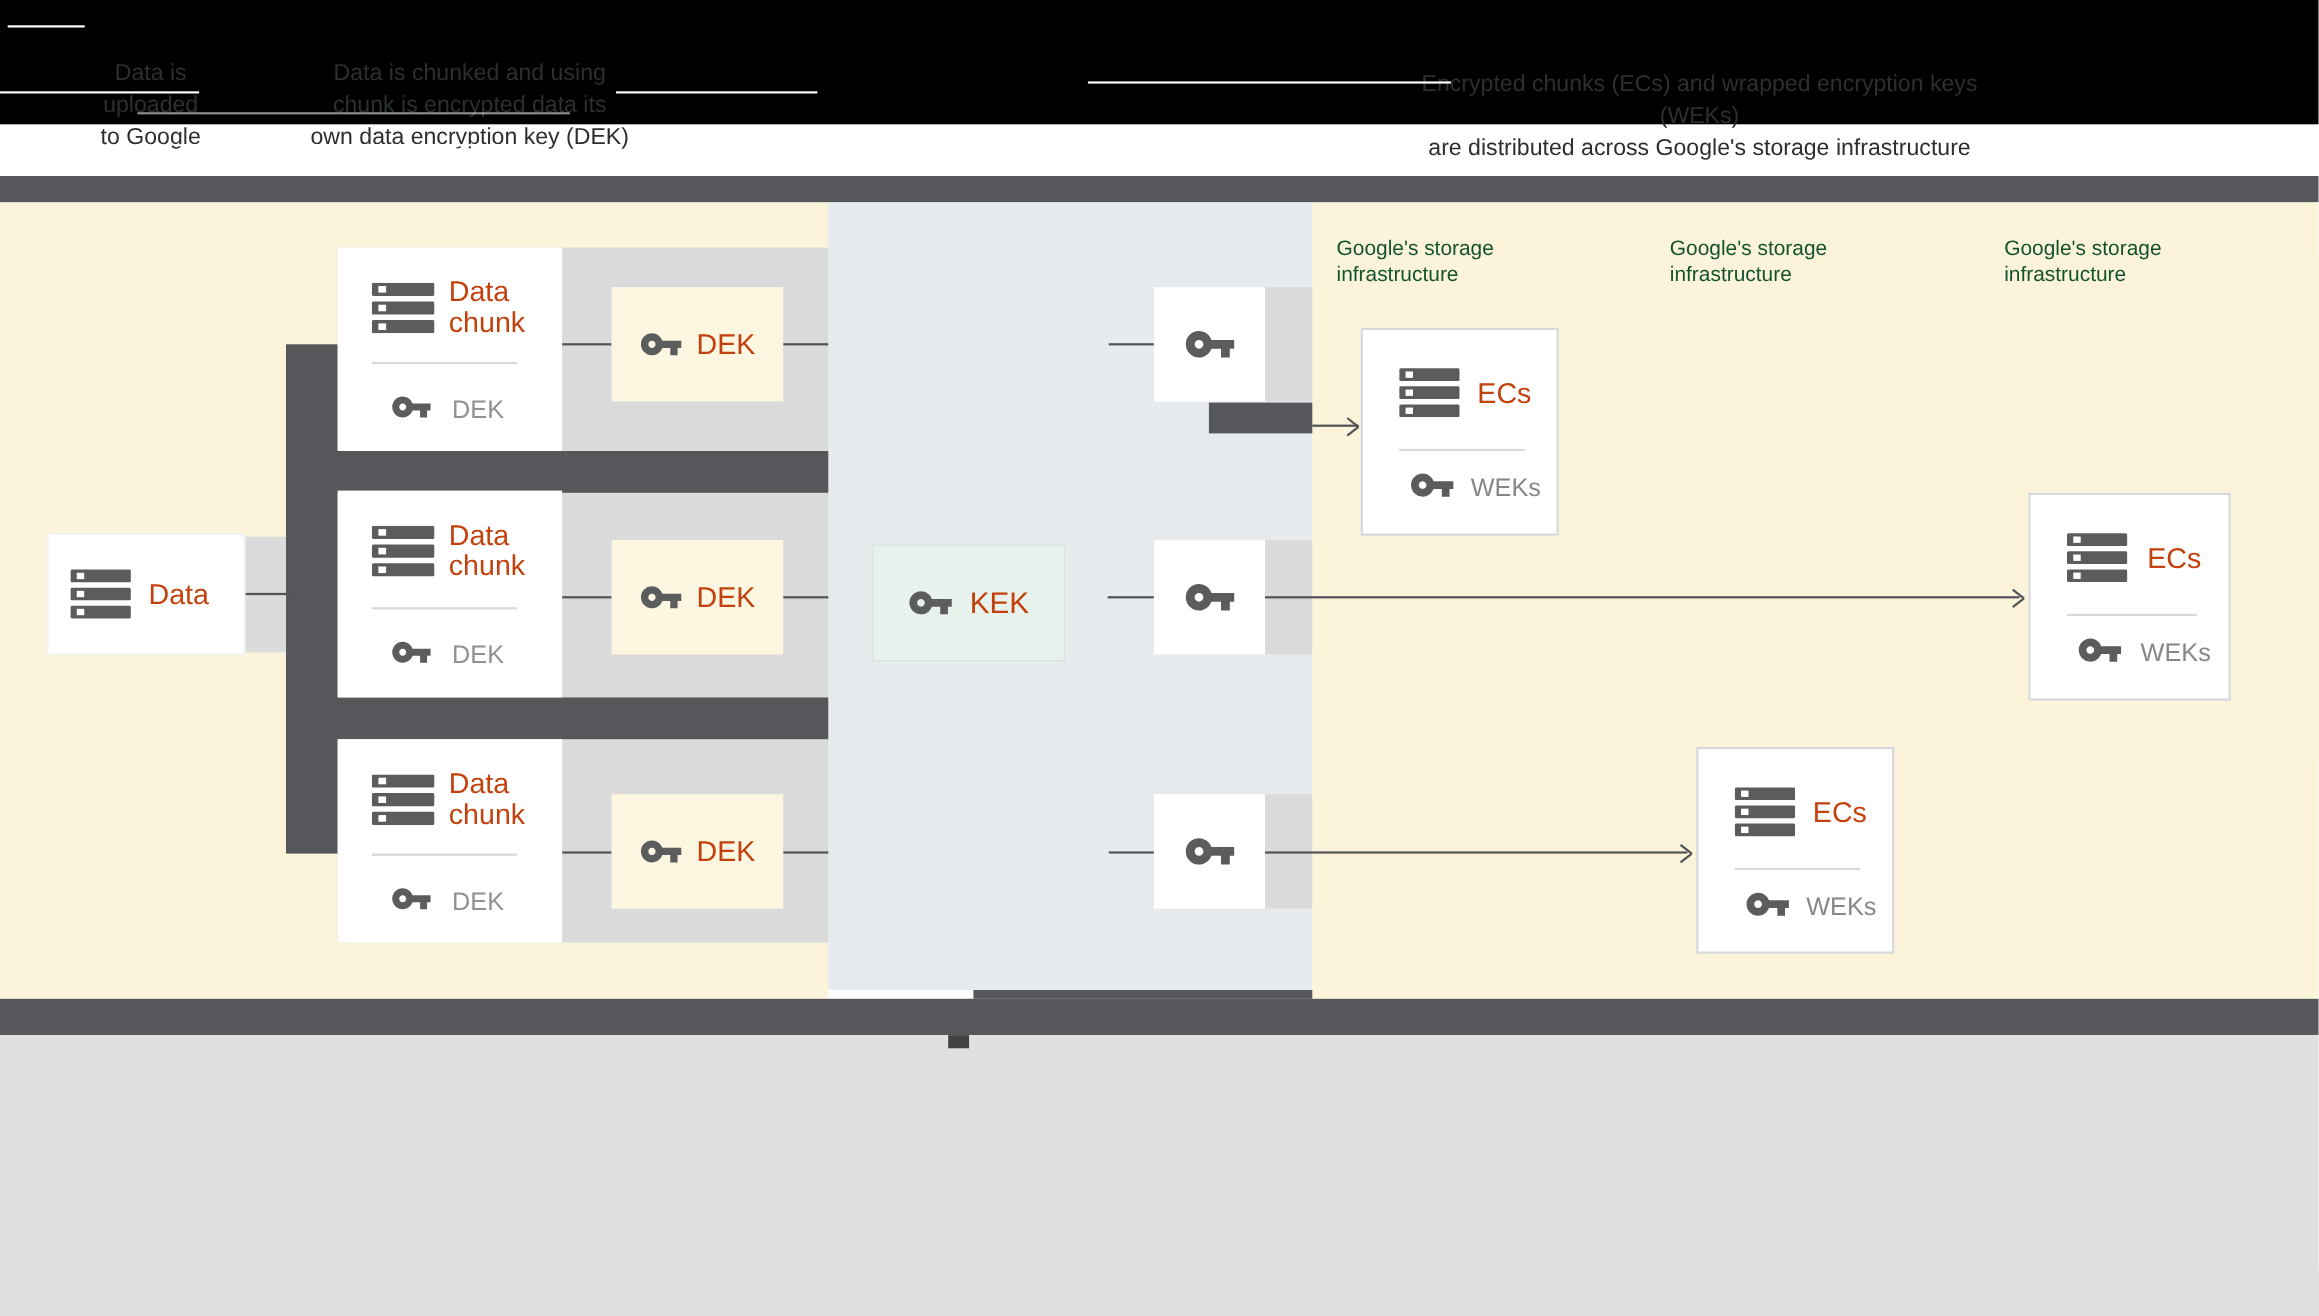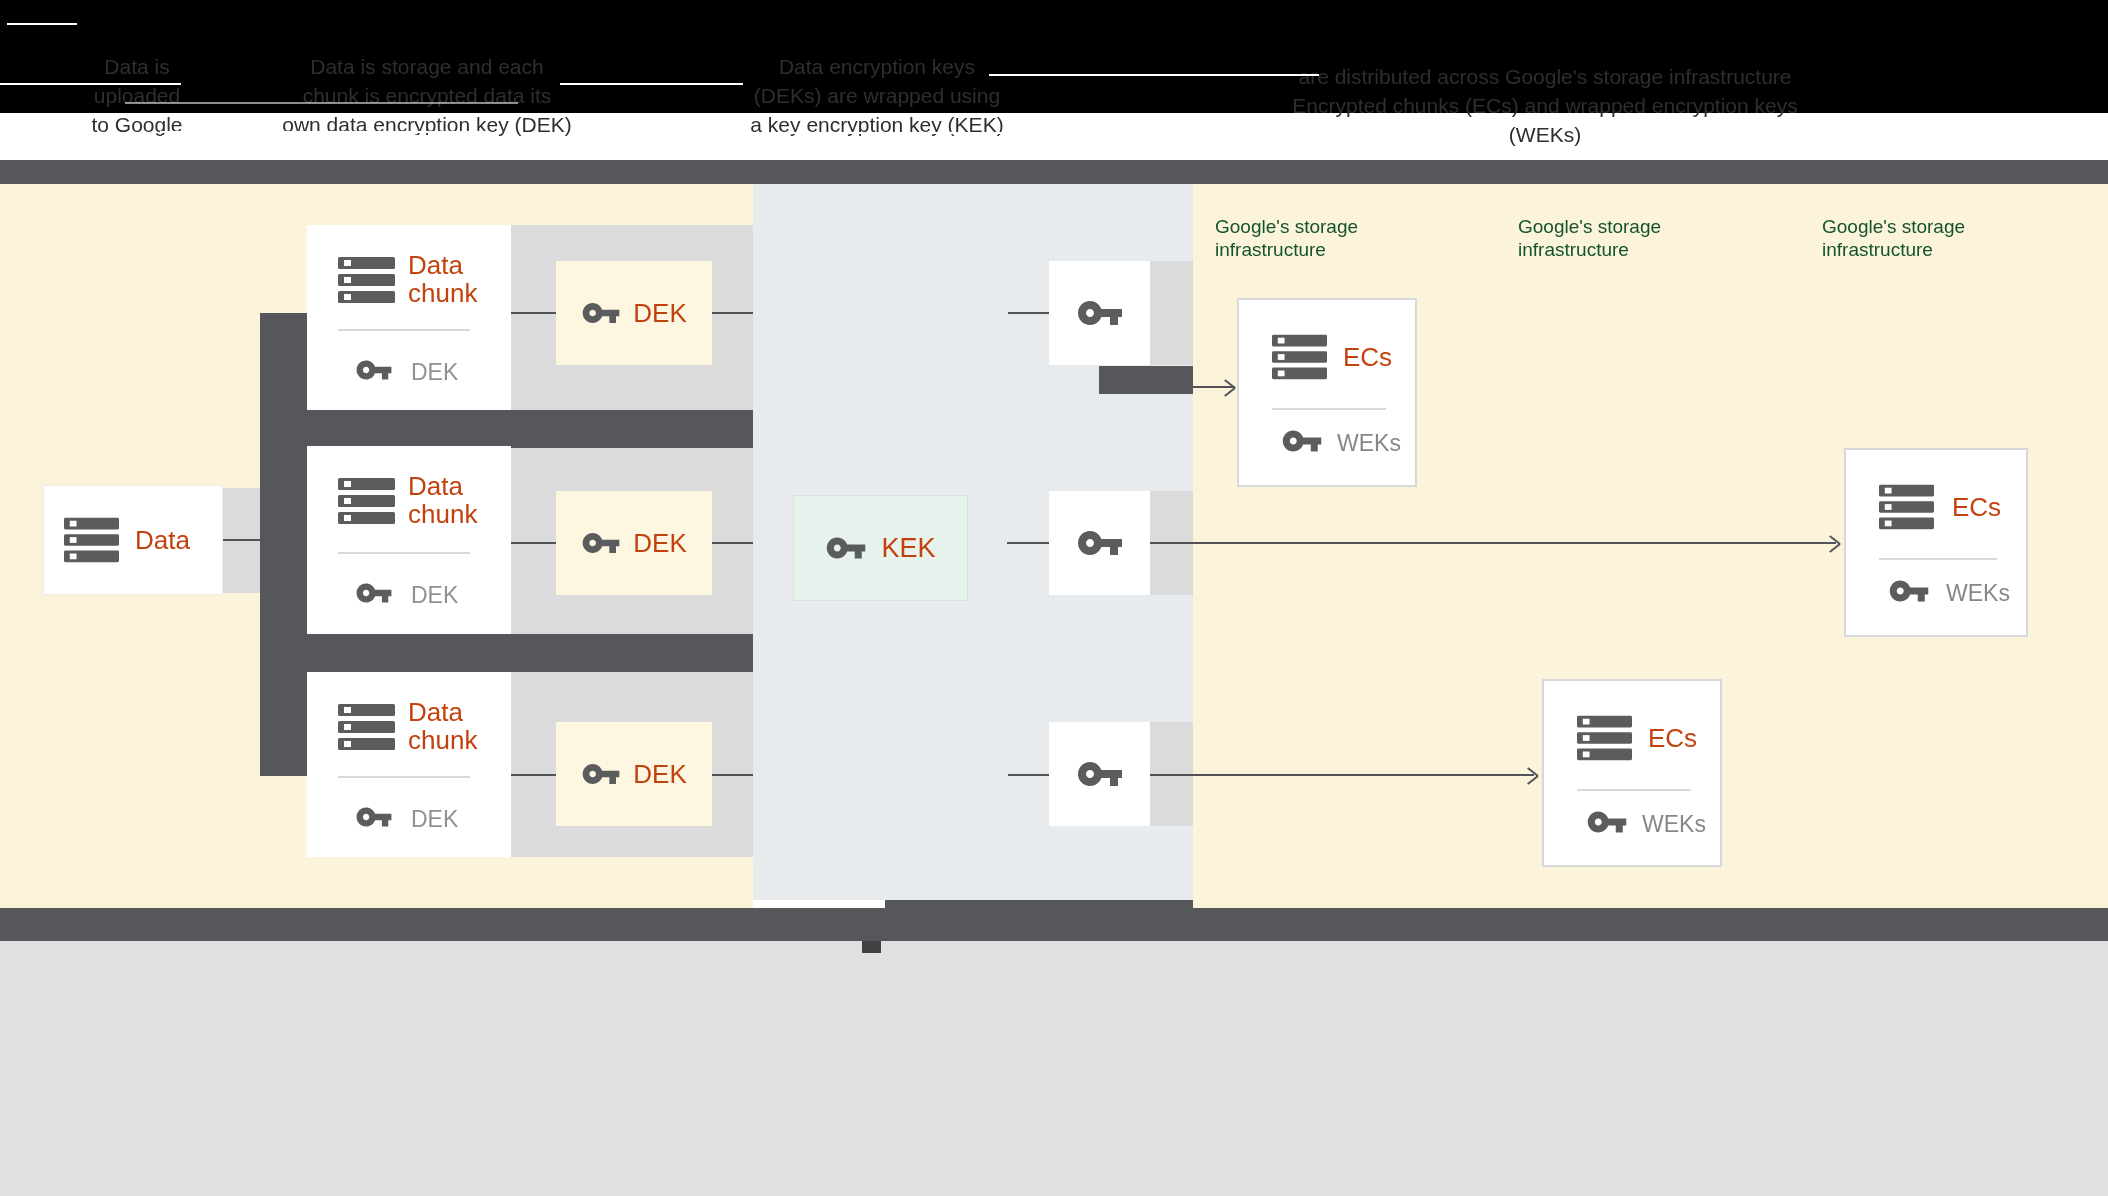--- a/index.html
+++ b/index.html
@@ -52,32 +52,27 @@
 
 <div class="stage">
 
   <div class="abs top-band">
     <div class="step" style="left:47px;width:180px;">
       <div>Data is</div>
       <div>uploaded</div>
       <div>to Google</div>
     </div>
     <div class="step" style="left:262px;width:330px;">
-      <div>Data is storage and each</div>
+      <div>Data is chunked and using</div>
       <div>chunk is encrypted data its</div>
       <div>own data encryption key (DEK)</div>
     </div>
-    <div class="step" style="left:712px;width:330px;">
-      <div>Data encryption keys</div>
-      <div>(DEKs) are wrapped using</div>
-      <div>a key encryption key (KEK)</div>
-    </div>
     <div class="step" style="left:1275px;top:62px;width:540px;">
+      <div>Encrypted chunks (ECs) and wrapped encryption keys (WEKs)</div>
       <div>are distributed across Google's storage infrastructure</div>
-      <div>Encrypted chunks (ECs) and wrapped encryption keys (WEKs)</div>
     </div>
 
     <div class="wline" style="left:7px;top:23px;width:70px;"></div>
     <div class="wline" style="left:0;top:83px;width:181px;"></div>
     <div class="wline" style="left:125px;top:102px;width:393px;opacity:.55;"></div>
     <div class="wline" style="left:160px;top:131px;width:330px;"></div>
     <div class="wline" style="left:162px;top:135px;width:328px;"></div>
     <div class="wline" style="left:560px;top:83px;width:183px;"></div>
     <div class="wline" style="left:707px;top:115px;width:356px;"></div>
     <div class="wline" style="left:723px;top:132px;width:340px;"></div>

